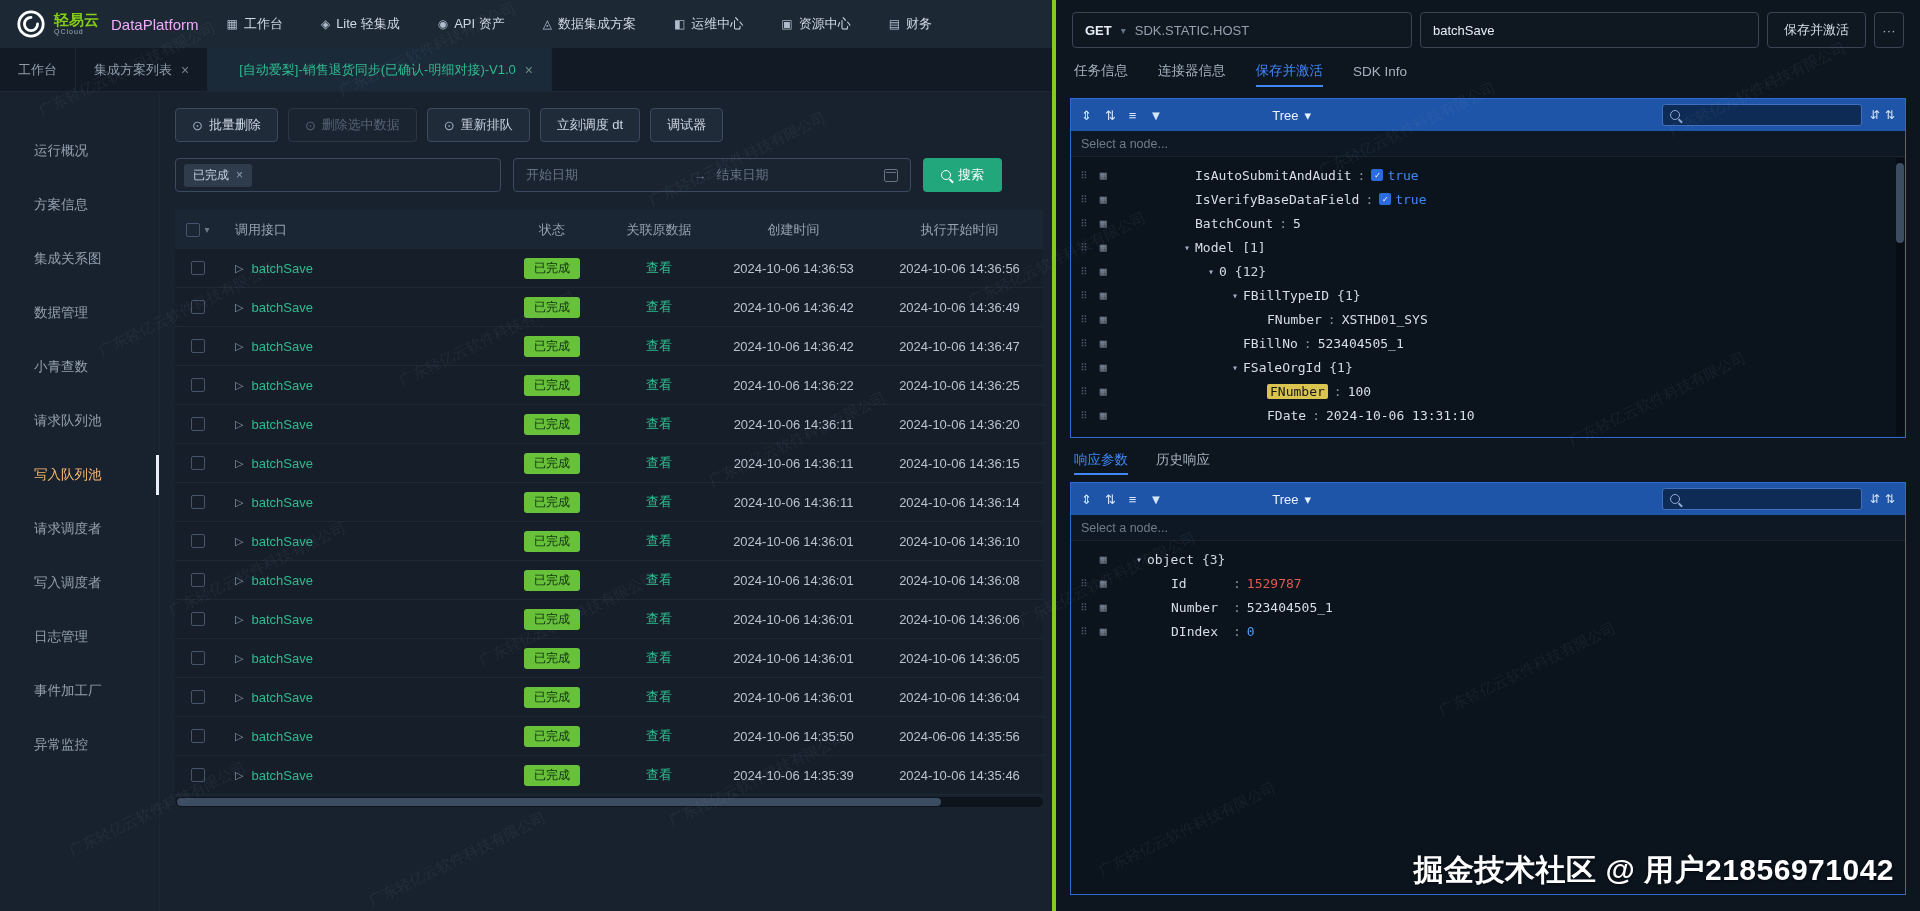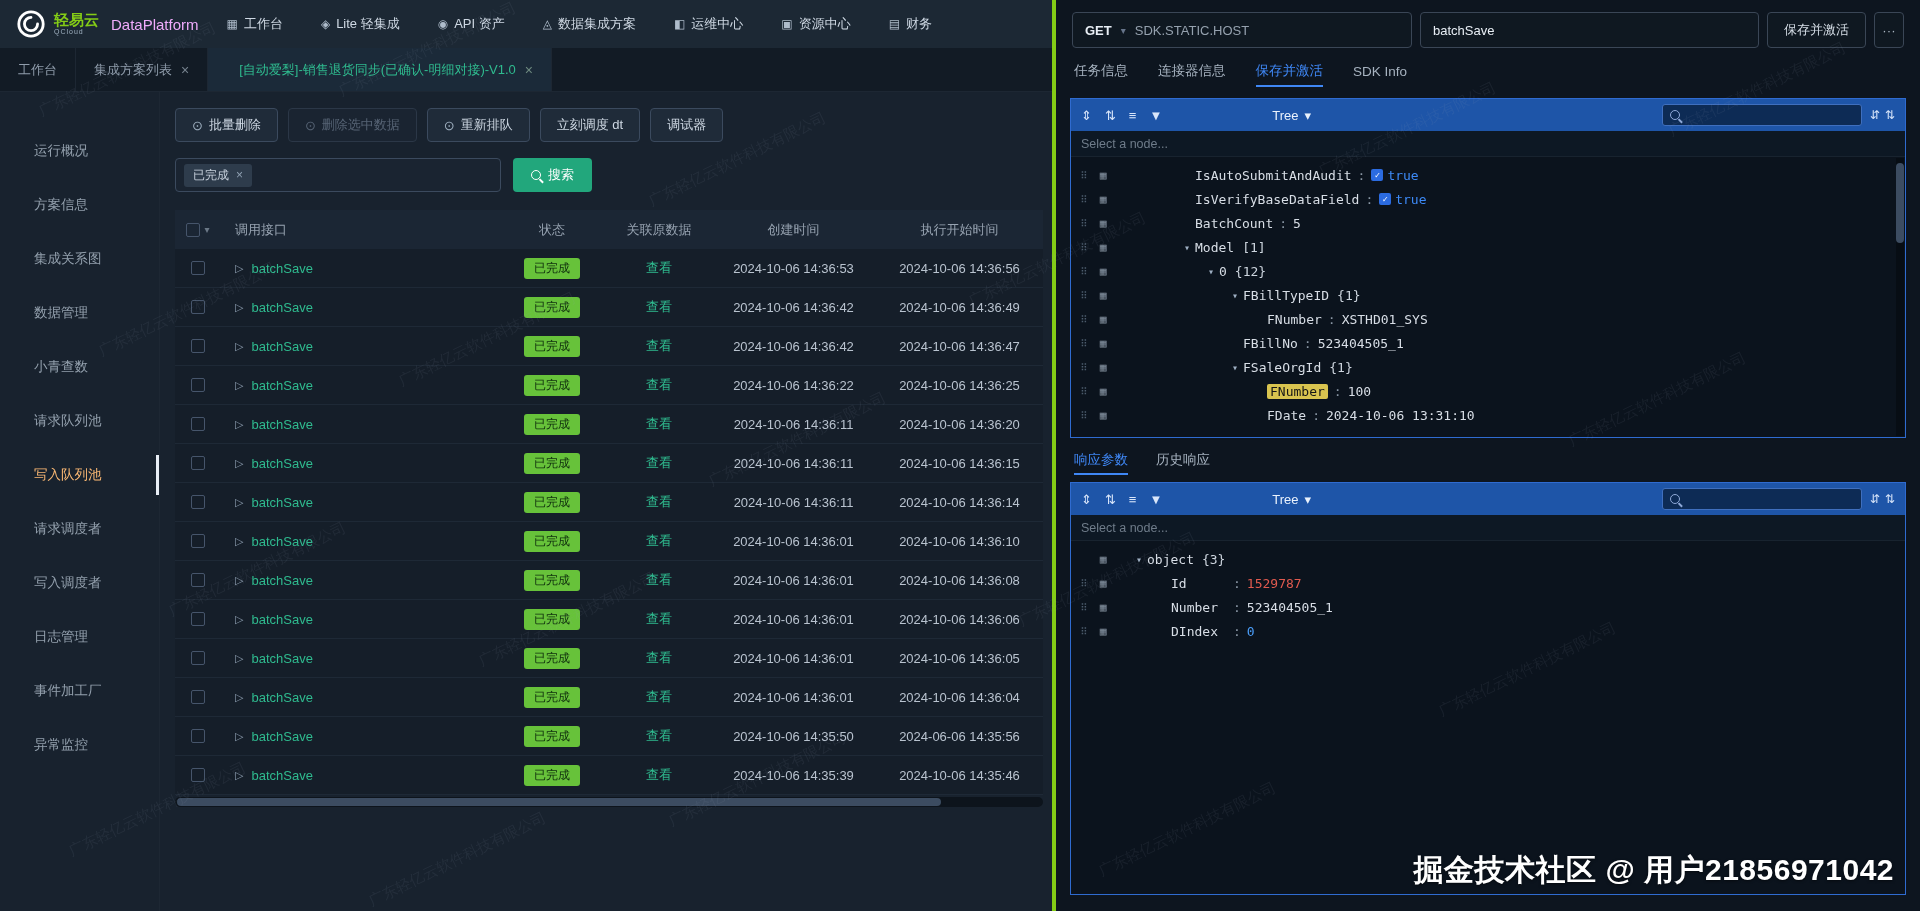--- a/index.html
+++ b/index.html
@@ -276,20 +276,26 @@
           </button>
       </div>
 
       <div class="filters">
         <div class="select-box">
           <span class="tag">
             <span>已完成</span>
             <i class="tx">×</i>
           </span>
         </div>
+        <div class="date-range">
+          <span class="date-ph">开始日期</span>
+          <span class="date-arrow">→</span>
+          <span class="date-ph end">结束日期</span>
+          <span class="cal"></span>
+        </div>
         <button class="search-btn">
           <span class="mag"></span>
           <span>搜索</span>
         </button>
       </div>
 
       <div class="table-wrap">
         <div class="thead">
           <div class="cell c-check">
               <span class="checkbox"></span>

